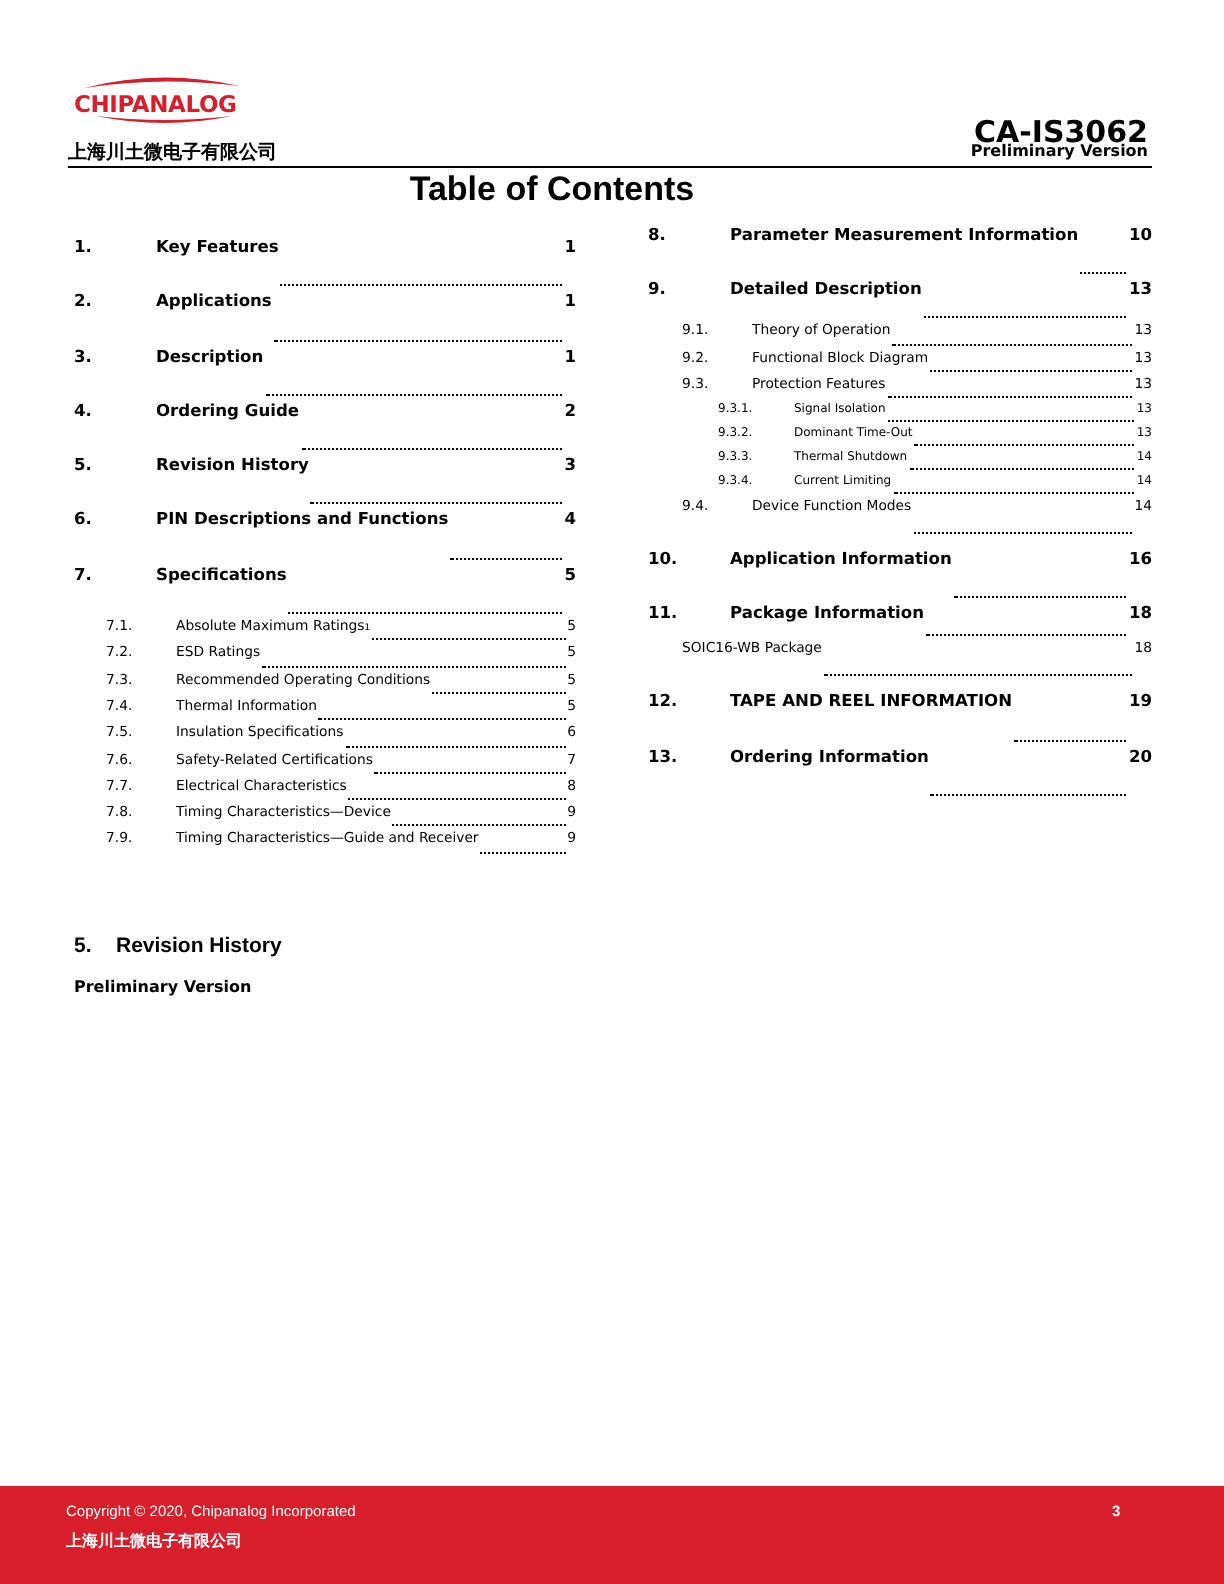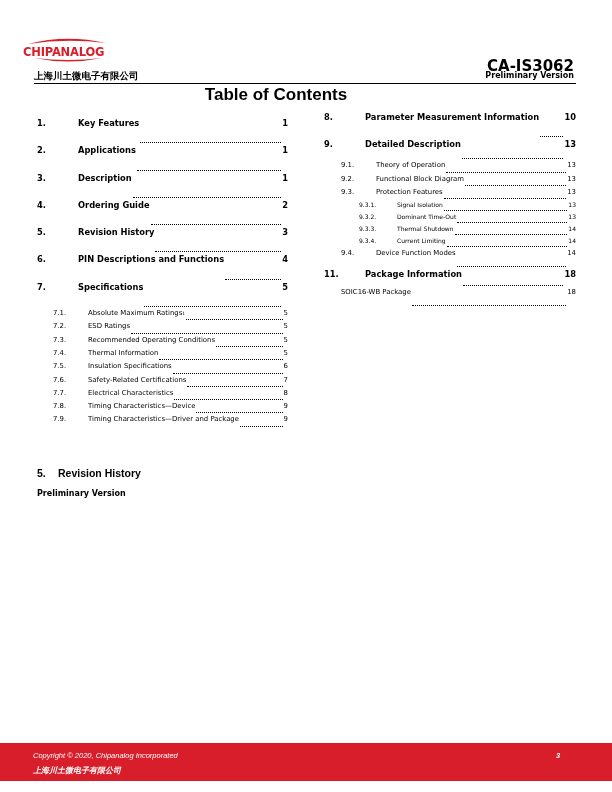--- a/index.html
+++ b/index.html
@@ -1,19 +1,19 @@
 <!DOCTYPE html>
 <html><head>
 <meta charset="utf-8">
 <style>
   * { box-sizing: border-box; margin: 0; padding: 0; }
   html, body { width: 612px; height: 792px; background: #ffffff; overflow: hidden; }
   body { position: relative; font-family: "Liberation Sans", sans-serif; color: #000; }
 
-  .logo { position: absolute; left: 20px; top: 38px; width: 96px; height: 26px; text-align: center; }
+  .logo { position: absolute; left: 34px; top: 38px; width: 96px; height: 26px; text-align: center; }
   .logo svg { position: absolute; left: 0; top: 0; }
   .logo-text { position: absolute; left: 3px; top: 7px; font-family: "DejaVu Sans", sans-serif; font-weight: bold; font-size: 11.5px; color: #d81e2a; letter-spacing: -0.2px; }
 
   .company-cn { position: absolute; left: 34px; top: 70px; font-size: 9.5px; font-weight: bold; font-family: "DejaVu Sans", sans-serif; }
   .part-no { position: absolute; right: 38px; top: 57px; font-size: 15px; font-weight: bold; font-family: "DejaVu Sans", sans-serif; }
   .prelim-hdr { position: absolute; right: 38px; top: 71px; font-size: 8px; font-weight: bold; font-family: "DejaVu Sans", sans-serif; }
   .hdr-rule { position: absolute; left: 34px; right: 36px; top: 83px; height: 1px; background: #000; }
 
   .toc-title { position: absolute; left: 16px; width: 520px; top: 85px; text-align: center; font-size: 17px; font-weight: bold; }
 
@@ -34,21 +34,21 @@
   .col-right .lvl2 .num { width: 35px; padding-left: 17px; }
   .lvl3 { font-size: 6px; height: 12px; }
   .lvl3 .num { width: 38px; padding-left: 35px; box-sizing: content-box; }
   .lvl2nn { font-size: 6.9px; height: 13.3px; }
   .sup { font-size: 4.5px; vertical-align: super; }
 
   .section-head { position: absolute; left: 37px; top: 467px; font-size: 10.5px; font-weight: bold; }
   .section-head .snum { display: inline-block; width: 21px; }
   .section-sub { position: absolute; left: 37px; top: 489px; font-size: 8px; font-weight: bold; font-family: "DejaVu Sans", sans-serif; }
 
-  .footer { position: absolute; left: 0; top: 743px; width: 612px; height: 38px; background: #d81e2a; color: #fff; font-style: italic; }
+  .footer { position: absolute; left: 0; top: 743px; width: 612px; height: 49px; background: #d81e2a; color: #fff; }
   .footer .copy { position: absolute; left: 33px; top: 8px; font-size: 7.5px; }
   .footer .cn { position: absolute; left: 33px; top: 22px; font-size: 8px; font-weight: bold; font-family: "DejaVu Sans", sans-serif; }
   .footer .page { position: absolute; left: 556px; top: 8px; font-size: 7.5px; font-weight: bold; }
 </style>
 </head>
 <body>
 
 <div class="logo">
   <svg width="96" height="26" viewBox="0 0 96 26">
     <path d="M8 6 Q46 -4 86 5 Q46 0 8 6 Z" fill="#d81e2a"></path>
@@ -150,21 +150,21 @@
       <span class="pg">8</span>
     </div>
     <div class="entry lvl2">
       <span class="num">7.8.</span>
       <span class="lbl">Timing Characteristics—Device</span>
       <span class="dots"></span>
       <span class="pg">9</span>
     </div>
     <div class="entry lvl2">
       <span class="num">7.9.</span>
-      <span class="lbl">Timing Characteristics—Driver and Package</span>
+      <span class="lbl">Timing Characteristics—Guide and Receiver</span>
       <span class="dots"></span>
       <span class="pg">9</span>
     </div>
   </div>
 <div class="toc-col col-right" id="toc-right">
     <div class="entry lvl1">
       <span class="num">8.</span>
       <span class="lbl">Parameter Measurement Information</span>
       <span class="dots"></span>
       <span class="pg">10</span>
@@ -216,30 +216,48 @@
       <span class="lbl">Current Limiting</span>
       <span class="dots"></span>
       <span class="pg">14</span>
     </div>
     <div class="entry lvl2" style="height: 20px;">
       <span class="num">9.4.</span>
       <span class="lbl">Device Function Modes</span>
       <span class="dots"></span>
       <span class="pg">14</span>
     </div>
+    <div class="entry lvl1" style="margin-top: 5px;">
+      <span class="num">10.</span>
+      <span class="lbl">Application Information</span>
+      <span class="dots"></span>
+      <span class="pg">16</span>
+    </div>
     <div class="entry lvl1" style="height: 19px;">
       <span class="num">11.</span>
       <span class="lbl">Package Information</span>
       <span class="dots"></span>
       <span class="pg">18</span>
     </div>
     <div class="entry lvl2nn" style="height: 20px;">
       <span class="lbl" style="padding-left: 17px; text-align: center;">SOIC16-WB Package</span>
       <span class="dots"></span>
       <span class="pg">18</span>
+    </div>
+    <div class="entry lvl1" style="margin-top: 5px;">
+      <span class="num">12.</span>
+      <span class="lbl">TAPE AND REEL INFORMATION</span>
+      <span class="dots"></span>
+      <span class="pg">19</span>
+    </div>
+    <div class="entry lvl1">
+      <span class="num">13.</span>
+      <span class="lbl">Ordering Information</span>
+      <span class="dots"></span>
+      <span class="pg">20</span>
     </div>
   </div>
 
 <div class="section-head">
   <span class="snum">5.</span><span>Revision History</span>
 </div>
 <div class="section-sub">Preliminary Version</div>
 
 <div class="footer">
   <div class="copy">Copyright © 2020, Chipanalog Incorporated</div>

